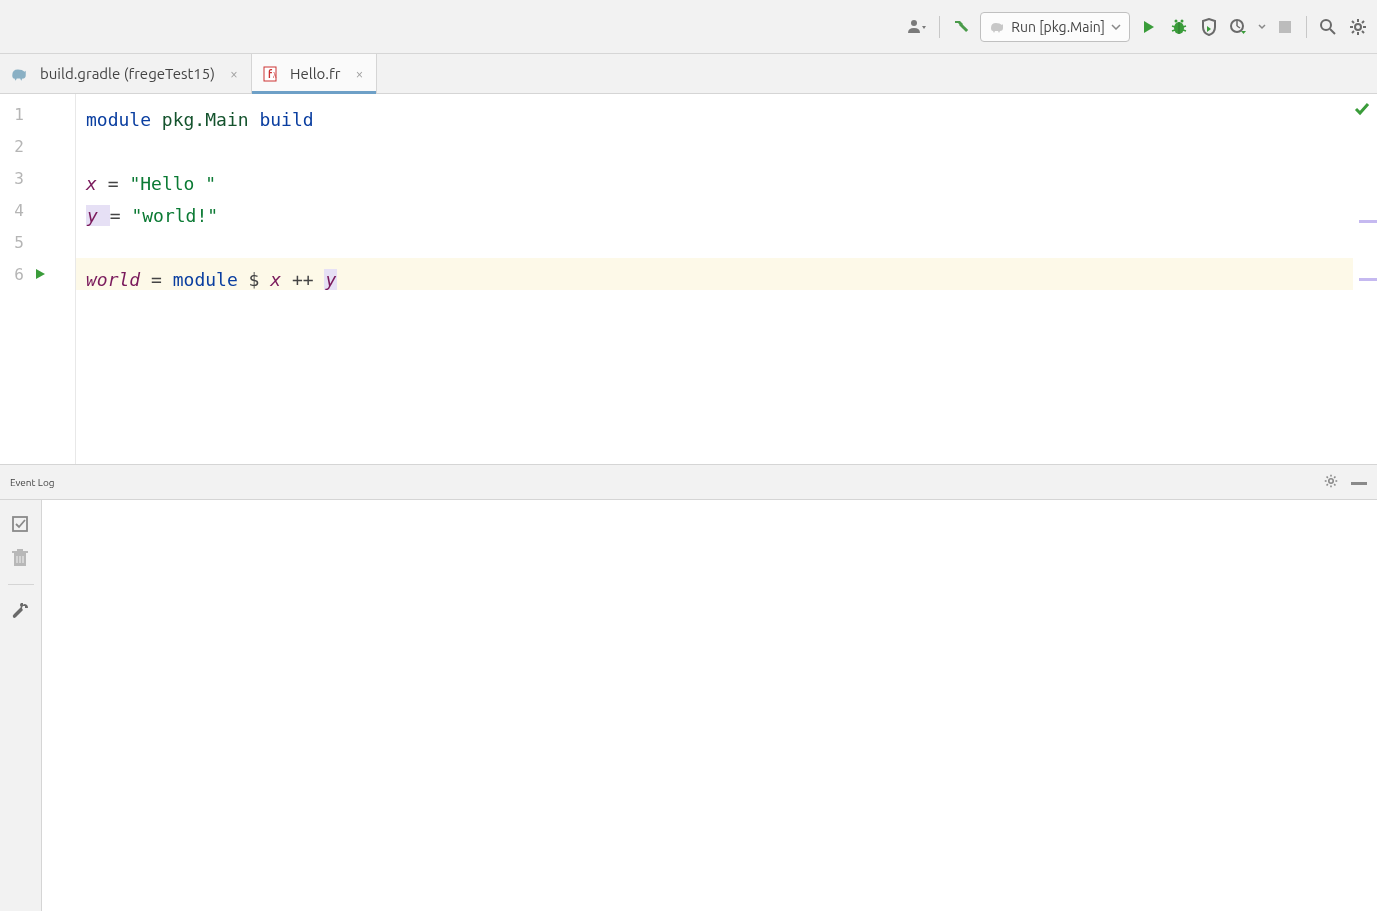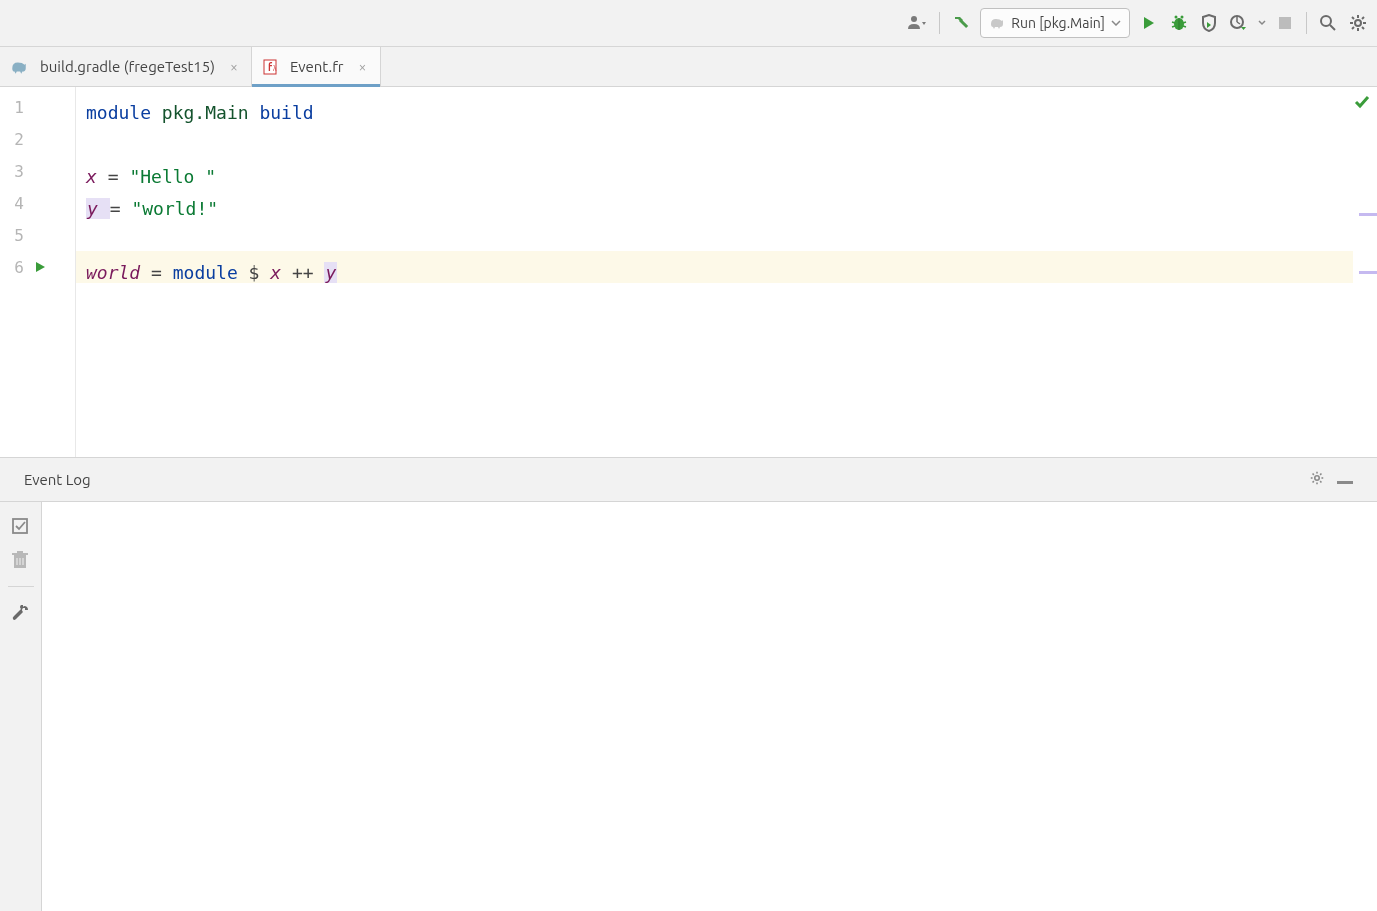--- a/index.html
+++ b/index.html
@@ -6,21 +6,21 @@
   body {
     font-family: "Ubuntu", "Segoe UI", Arial, sans-serif;
     font-size: 13px;
     background: #f2f2f2;
     width: 1377px;
     height: 911px;
     overflow: hidden;
     color: #333;
   }
   .toolbar {
-    height: 47px;
+    height: 54px;
     background: #f2f2f2;
     border-bottom: 1px solid #d6d6d6;
     display: flex;
     justify-content: flex-end;
     align-items: center;
     padding: 0 8px;
     gap: 8px;
   }
   .tb-sep {
     width: 1px;
@@ -145,29 +145,29 @@
     right: 6px;
   }
   .purple-mark {
     position: absolute;
     right: 0;
     width: 18px;
     height: 3px;
     background: #c5b9f0;
   }
   .eventlog-header {
-    height: 45px;
+    height: 36px;
     background: #f2f2f2;
     border-top: 1px solid #d5d5d5;
     border-bottom: 1px solid #d5d5d5;
     display: flex;
     align-items: center;
     justify-content: space-between;
-    padding: 0 24px;
-    font-size: 15px;
+    padding: 0 10px;
+    font-size: 10px;
     color: #444;
   }
   .eventlog-body {
     display: flex;
     height: 420px;
     background: #fff;
   }
   .eventlog-sidebar {
     width: 42px;
     background: #f2f2f2;
@@ -281,21 +281,21 @@
       </svg>
       <span>build.gradle (fregeTest15)</span>
       <span class="tab-close">×</span>
     </div>
     <div class="tab active">
       <svg width="16" height="16" viewBox="0 0 16 16">
         <rect x="2" y="1" width="12" height="14" fill="#fff" stroke="#c33" stroke-width="1"></rect>
         <text x="8" y="12" font-size="10" fill="#c33" text-anchor="middle" font-weight="bold">f</text>
         <text x="11" y="12" font-size="7" fill="#c33">λ</text>
       </svg>
-      <span>Event.fr</span>
+      <span>Hello.fr</span>
       <span class="tab-close">×</span>
     </div>
   </div>
 
 <div class="editor">
   <div class="gutter" id="gutter">
       <div class="gutter-line">
         <span class="gutter-num">1</span>
       </div>
       <div class="gutter-line">

